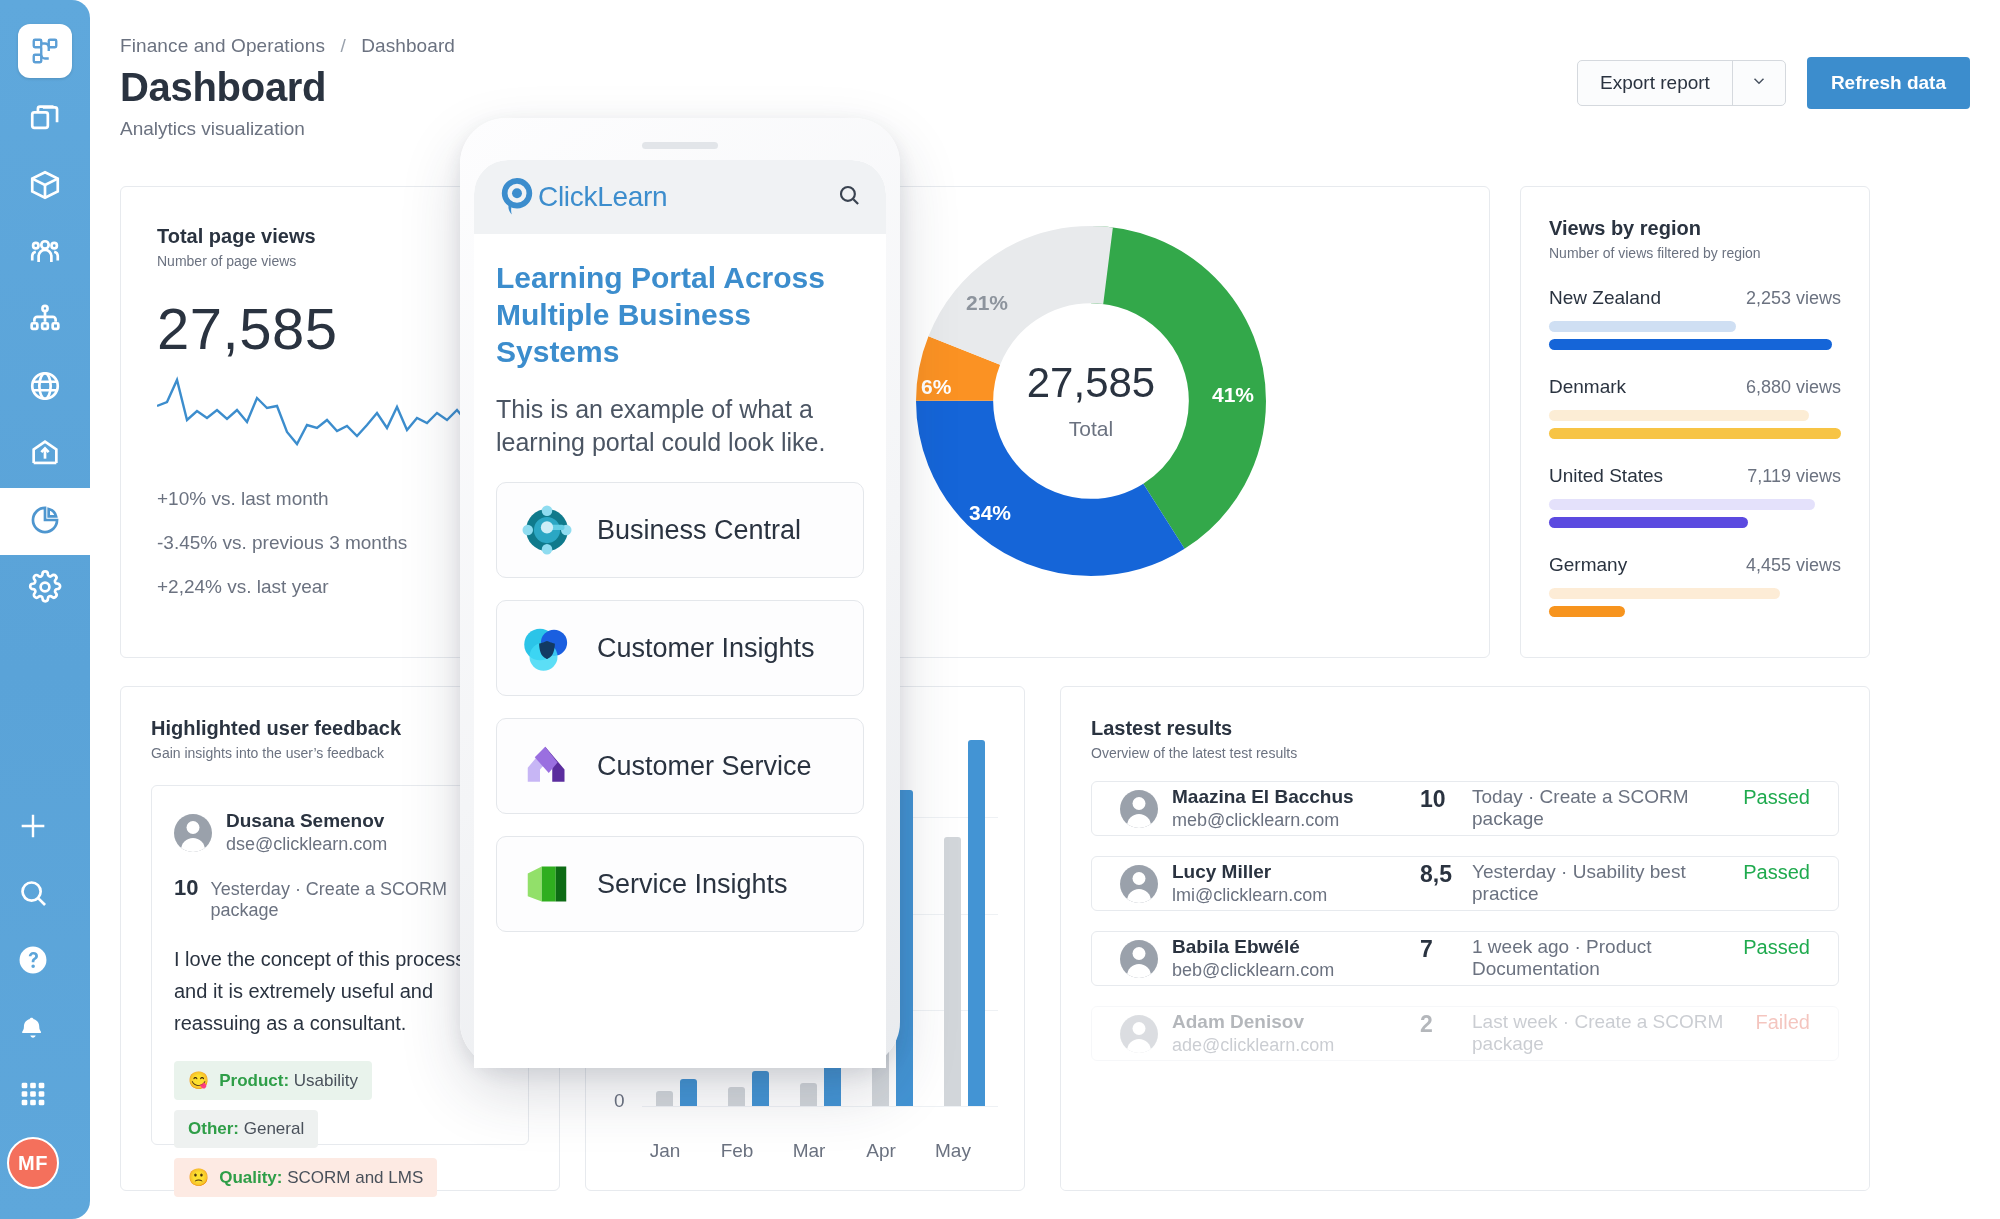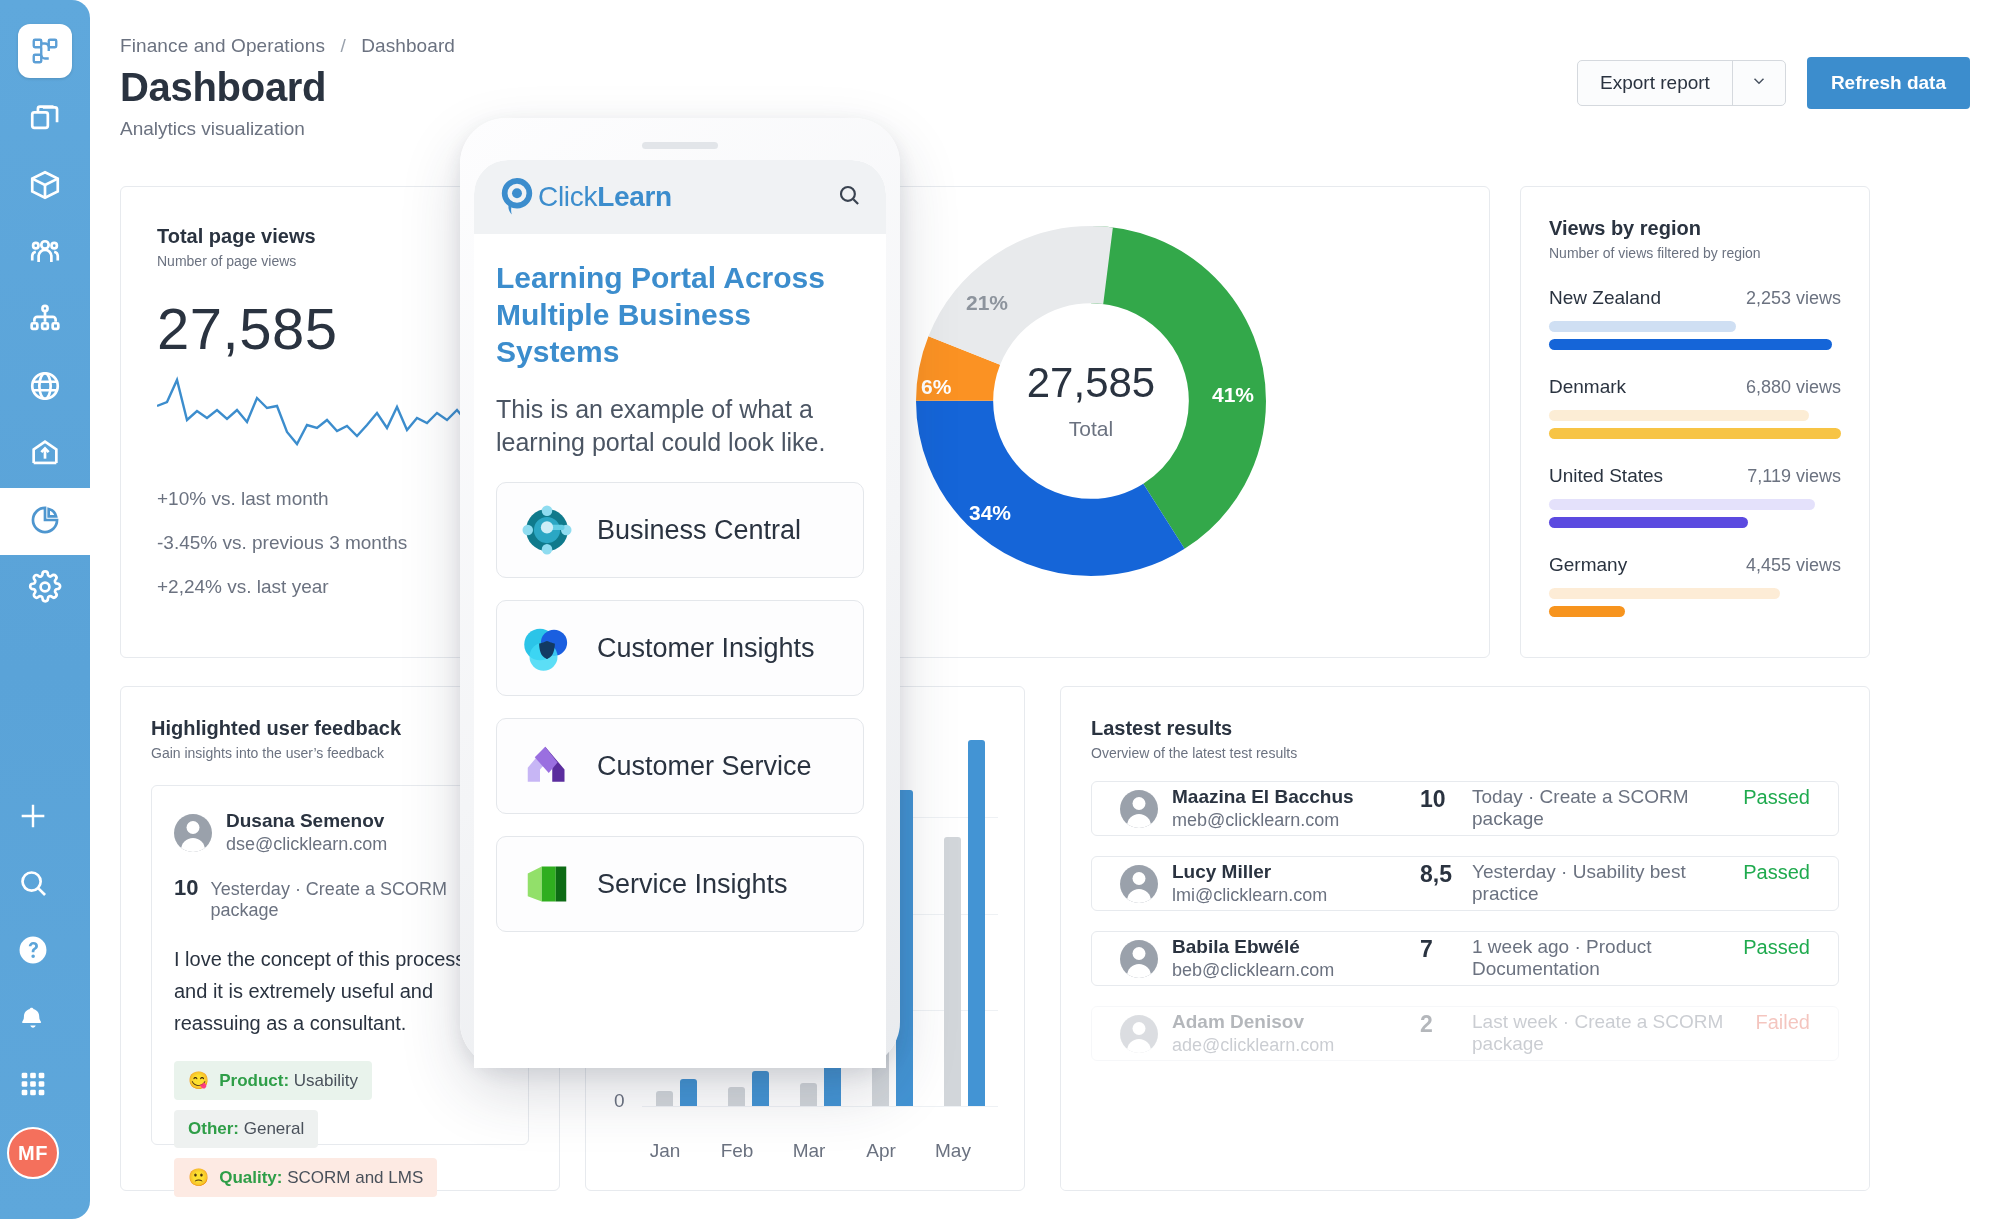--- a/index.html
+++ b/index.html
@@ -28,21 +28,21 @@
     width: 54px; height: 54px; background:#fff; border-radius: 12px;
     display:flex; align-items:center; justify-content:center;
     box-shadow: 0 1px 3px rgba(0,0,0,.14);
   }
   .side-btn.active-tile .tile svg { stroke: #5c9fd6; width: 30px; height: 30px; }
   .side-btn.active-strip {
     width: 90px; background:#ffffff;
   }
   .side-btn.active-strip svg { stroke:#4e96cf; }
   #side-top { margin-top: 16px; display:flex; flex-direction:column; align-items:center; }
-  #side-bottom { position:absolute; bottom: 40px; left:0; width:66px;
+  #side-bottom { position:absolute; bottom: 30px; left:0; width:66px;
                  display:flex; flex-direction:column; align-items:center; }
   #avatar-badge {
     width: 52px; height: 52px; border-radius: 50%;
     background: #f4705c; border: 2.5px solid #ffffff;
     color: #fff; font-size: 20px; font-weight: bold;
     display:flex; align-items:center; justify-content:center; letter-spacing:.5px;
     margin-top: 8px;
   }
 
   
@@ -153,21 +153,21 @@
   }
   #phone-speaker { position:absolute; left:50%; transform:translateX(-50%); top:24px;
                    width:76px; height:7px; border-radius:4px; background:#e2e5e9; }
   #phone-screen { position:absolute; left:14px; right:14px; top:42px; bottom:0;
                   background:#fff; border-top-left-radius:34px; border-top-right-radius:34px; overflow:hidden; }
   #phone-topbar { height:74px; background:#f0f2f4; display:flex; align-items:center;
                   justify-content:space-between; padding: 0 24px;
                   border-top-left-radius:34px; border-top-right-radius:34px; }
   #cl-logo { display:flex; align-items:center; gap:2px; }
   #cl-name { font-size:28px; color:#3c8dcd; letter-spacing:-.3px; }
-  #cl-name b { font-weight:bold; }
+  #cl-name b { font-weight:normal; }
   #phone-body { padding: 26px 22px 0 22px; }
   #cl-h1 { font-size:30px; font-weight:bold; color:#3c8dcd; line-height:1.23; }
   #cl-p { font-size:25px; color:#4b5563; line-height:1.35; margin-top:22px; }
   .app-tile { margin-top:22px; border:1px solid #e4e7eb; border-radius:10px;
               height:96px; display:flex; align-items:center; gap:22px; padding: 12px 22px;
               background:#fdfdfe; }
   .app-tile .ico { width:56px; height:56px; flex:0 0 56px; }
   .app-tile .lbl { font-size:27px; color:#2a3340; }
 
   

